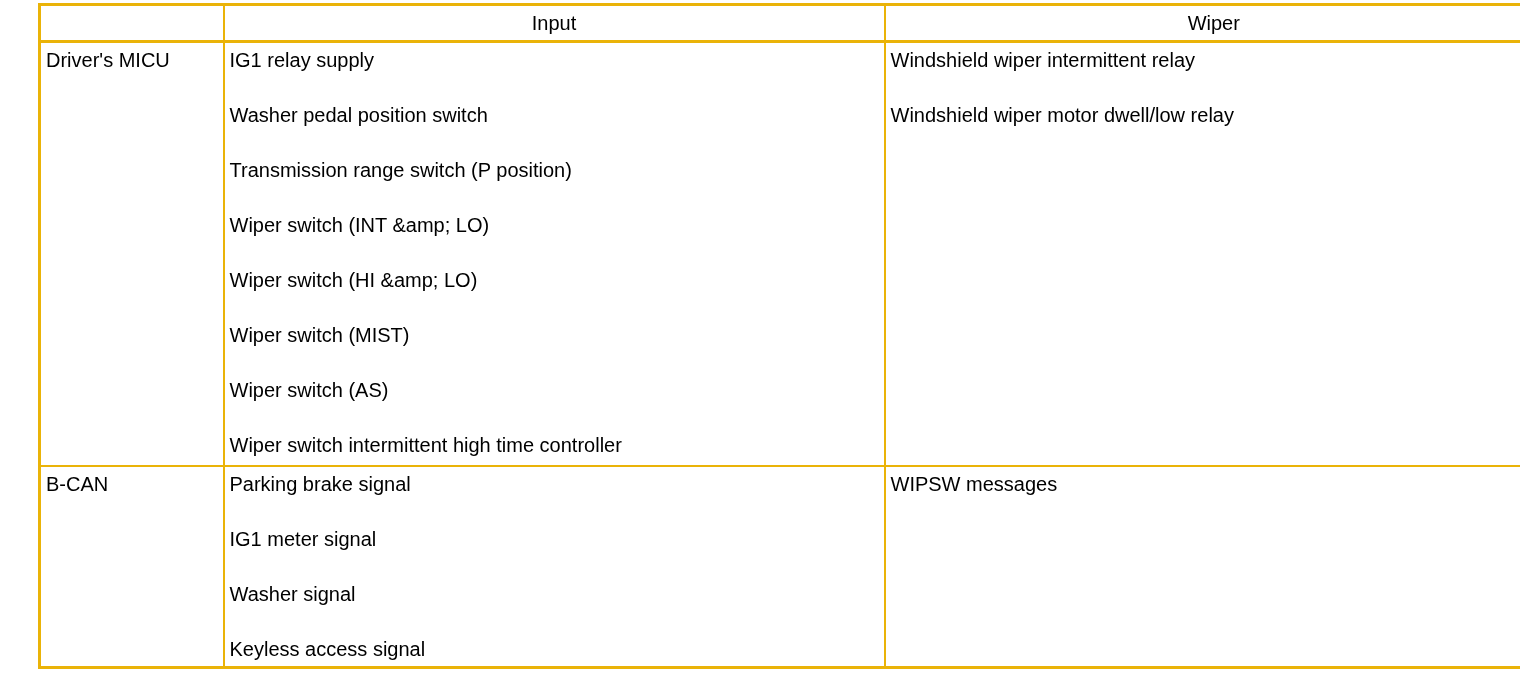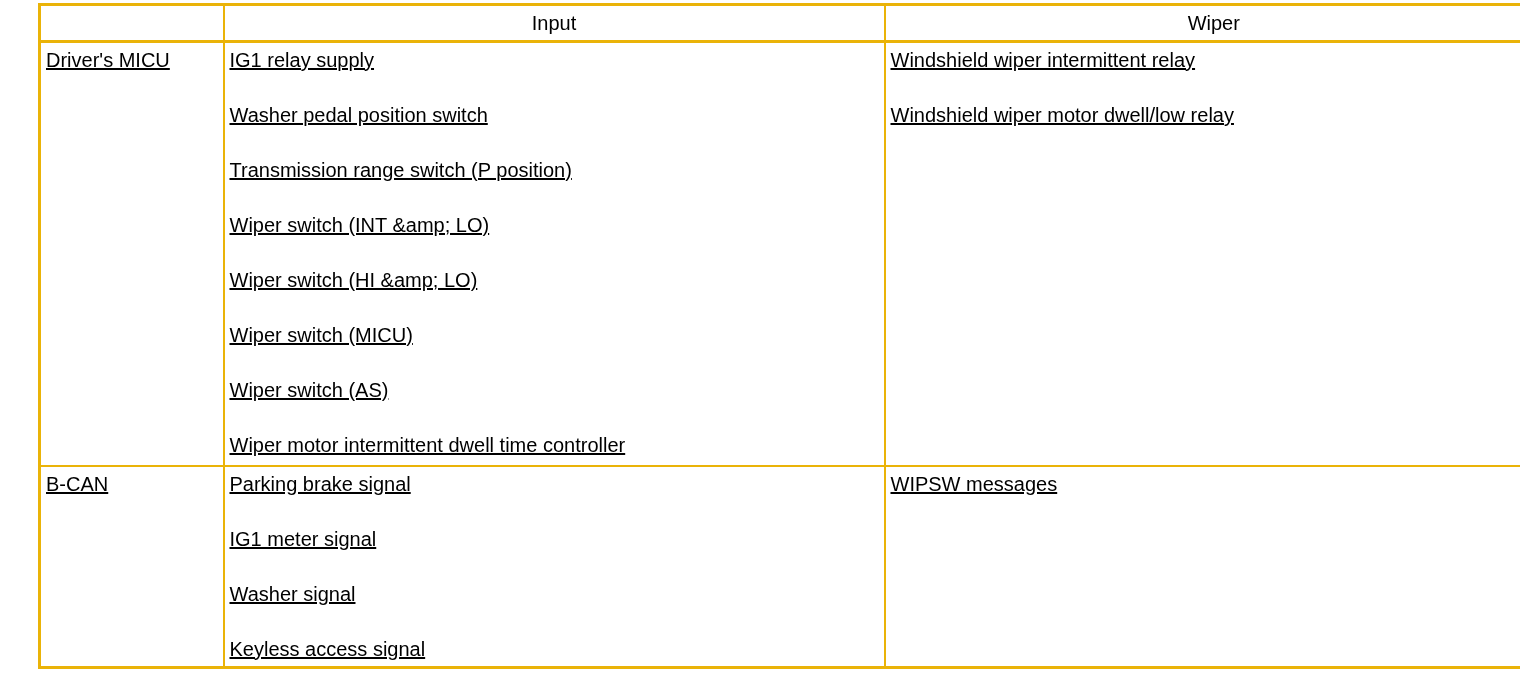--- a/index.html
+++ b/index.html
@@ -35,21 +35,20 @@
     font-size: 20px;
     text-align: center;
     vertical-align: middle;
     padding: 0;
   }
   .io-table tbody td {
     vertical-align: top;
     text-align: left;
     font-size: 20px;
     padding: 7px 6px 6px 5px;
-    text-decoration: underline;
   }
   .row-micu { height: 424px; }
   .row-bcan { height: 201px; }
   .cell-line {
     line-height: 21px;
     margin-bottom: 34px;
     white-space: nowrap;
   }
   .cell-line:last-child { margin-bottom: 0; }
 </style>
@@ -73,23 +72,23 @@
     <tr class="row-micu">
       <td>
         <div class="cell-line">Driver's MICU</div>
       </td>
       <td>
         <div class="cell-line">IG1 relay supply</div>
         <div class="cell-line">Washer pedal position switch</div>
         <div class="cell-line">Transmission range switch (P position)</div>
         <div class="cell-line">Wiper switch (INT &amp;amp; LO)</div>
         <div class="cell-line">Wiper switch (HI &amp;amp; LO)</div>
-        <div class="cell-line">Wiper switch (MICU)</div>
+        <div class="cell-line">Wiper switch (MIST)</div>
         <div class="cell-line">Wiper switch (AS)</div>
-        <div class="cell-line">Wiper motor intermittent dwell time controller</div>
+        <div class="cell-line">Wiper switch intermittent high time controller</div>
       </td>
       <td>
         <div class="cell-line">Windshield wiper intermittent relay</div>
         <div class="cell-line">Windshield wiper motor dwell/low relay</div>
       </td>
     </tr>
     <tr class="row-bcan">
       <td>
         <div class="cell-line">B-CAN</div>
       </td>

